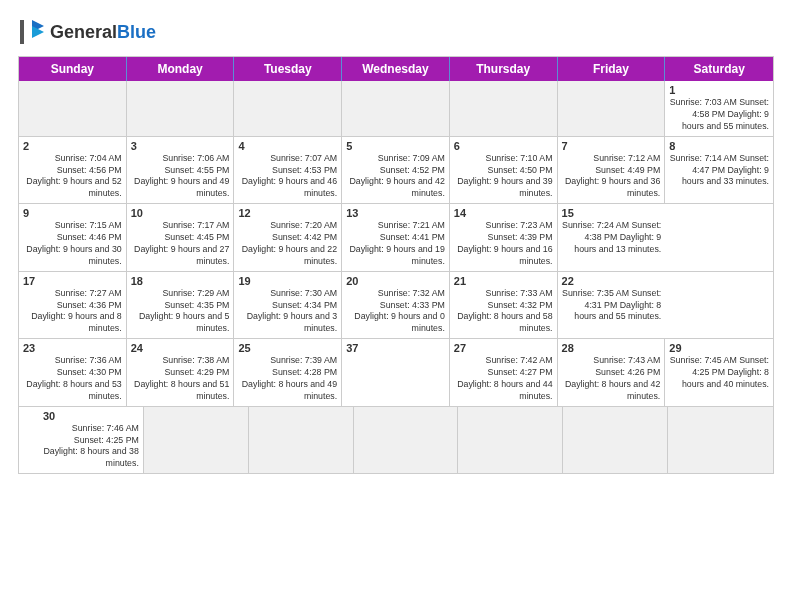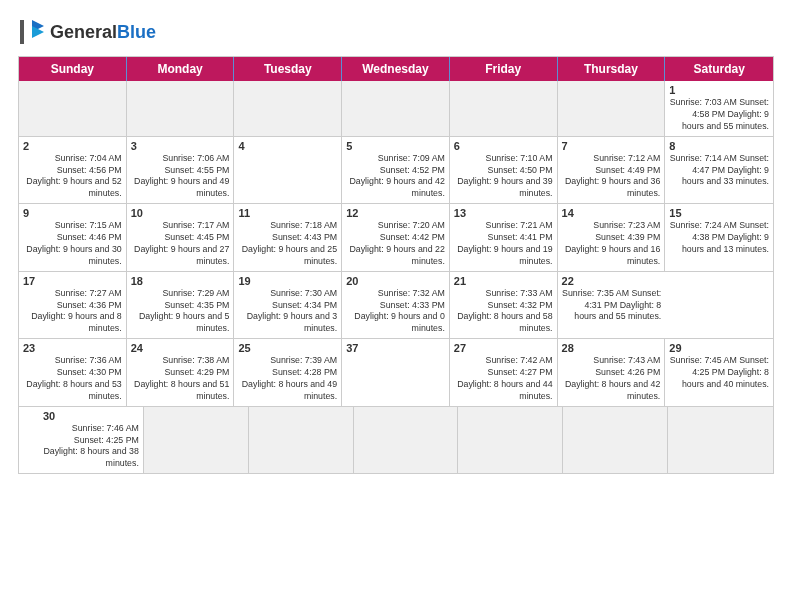--- a/index.html
+++ b/index.html
@@ -54,21 +54,21 @@
     }
     .calendar {
       flex: 1;
       display: flex;
       flex-direction: column;
       border: 1px solid #ccc;
     }
     .cal-header-row {
       display: grid;
       grid-template-columns: repeat(7, 1fr);
-      background: #be185d;
+      background: #a21caf;
     }
     .cal-header-cell {
       color: #fff;
       font-size: 12px;
       font-weight: bold;
       padding: 5px 4px;
       text-align: center;
       border-right: 1px solid #5a8fd4;
     }
     .cal-header-cell:last-child { border-right: none; }
@@ -128,22 +128,22 @@
       <div class="location"></div>
     </div>
   </div>
 
   <div class="calendar">
     <div class="cal-header-row">
     <div class="cal-header-cell">Sunday</div>
         <div class="cal-header-cell">Monday</div>
         <div class="cal-header-cell">Tuesday</div>
         <div class="cal-header-cell">Wednesday</div>
+        <div class="cal-header-cell">Thursday</div>
         <div class="cal-header-cell">Friday</div>
-        <div class="cal-header-cell">Thursday</div>
         <div class="cal-header-cell">Saturday</div>
       </div>
     <div class="cal-body">
     <div class="cal-row">
           <div class="cal-cell shaded"></div>
           <div class="cal-cell shaded"></div>
           <div class="cal-cell shaded"></div>
           <div class="cal-cell shaded"></div>
           <div class="cal-cell shaded"></div>
           <div class="cal-cell shaded"></div>
@@ -162,20 +162,23 @@
 Daylight: 9 hours and 52 minutes.</div>
           </div>
           <div class="cal-cell">
             <span class="day-num">3</span>
             <div class="cell-info">Sunrise: 7:06 AM
 Sunset: 4:55 PM
 Daylight: 9 hours and 49 minutes.</div>
           </div>
           <div class="cal-cell">
             <span class="day-num">4</span>
+            <div class="cell-info">Sunrise: 7:07 AM
+Sunset: 4:53 PM
+Daylight: 9 hours and 46 minutes.</div>
           </div>
           <div class="cal-cell">
             <span class="day-num">5</span>
             <div class="cell-info">Sunrise: 7:09 AM
 Sunset: 4:52 PM
 Daylight: 9 hours and 42 minutes.</div>
           </div>
           <div class="cal-cell">
             <span class="day-num">6</span>
             <div class="cell-info">Sunrise: 7:10 AM
@@ -200,26 +203,20 @@
             <span class="day-num">9</span>
             <div class="cell-info">Sunrise: 7:15 AM
 Sunset: 4:46 PM
 Daylight: 9 hours and 30 minutes.</div>
           </div>
           <div class="cal-cell">
             <span class="day-num">10</span>
             <div class="cell-info">Sunrise: 7:17 AM
 Sunset: 4:45 PM
 Daylight: 9 hours and 27 minutes.</div>
-          </div>
-          <div class="cal-cell">
-            <span class="day-num">11</span>
-            <div class="cell-info">Sunrise: 7:18 AM
-Sunset: 4:43 PM
-Daylight: 9 hours and 25 minutes.</div>
           </div>
           <div class="cal-cell">
             <span class="day-num">12</span>
             <div class="cell-info">Sunrise: 7:20 AM
 Sunset: 4:42 PM
 Daylight: 9 hours and 22 minutes.</div>
           </div>
           <div class="cal-cell">
             <span class="day-num">13</span>
             <div class="cell-info">Sunrise: 7:21 AM

